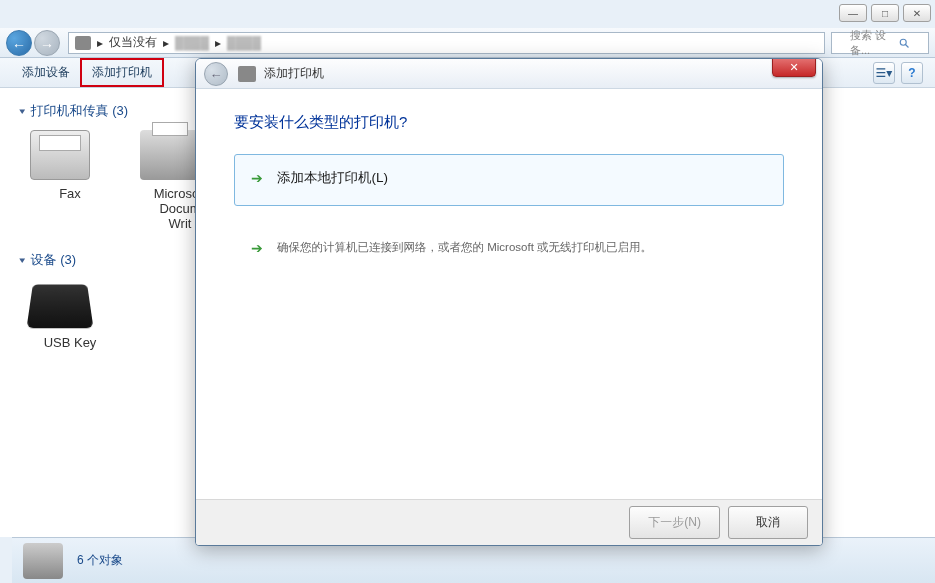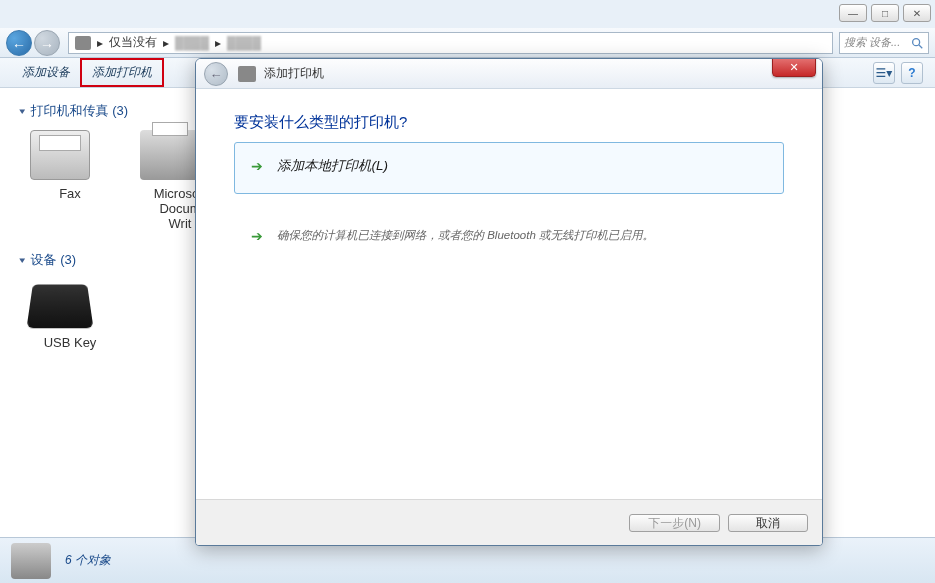--- a/index.html
+++ b/index.html
@@ -9,66 +9,66 @@
 .win-chrome { position: absolute; top: 0; right: 0; display: flex; gap: 4px; padding: 4px; }
 .win-btn { width: 28px; height: 18px; border: 1px solid #a0a0a0; border-radius: 3px; background: linear-gradient(#fff,#e0e0e0); display: flex; align-items: center; justify-content: center; font-size: 10px; color: #555; cursor: pointer; }
 
 
 .nav-bar { position: absolute; top: 28px; left: 0; right: 0; height: 30px; display: flex; align-items: center; padding: 0 6px; background: linear-gradient(#f7fafd,#e3ecf5); border-bottom: 1px solid #b8c8d8; }
 .nav-circle { width: 26px; height: 26px; border-radius: 50%; background: radial-gradient(circle at 30% 30%, #5aa6e0, #2b6ca8); border: 1px solid #3a7ab0; display: flex; align-items: center; justify-content: center; color: #fff; font-size: 14px; cursor: pointer; margin-right: 2px; }
 .nav-circle.disabled { background: radial-gradient(circle at 30% 30%, #d0d8e0, #a8b4c0); border-color: #9aa6b2; }
 .addr-bar { flex: 1; height: 22px; background: #fff; border: 1px solid #a8b8c8; margin: 0 6px; display: flex; align-items: center; padding: 0 6px; font-size: 12px; color: #333; }
 .addr-icon { width: 16px; height: 14px; background: #888; border-radius: 2px; margin-right: 6px; }
 .addr-blur { color: #bbb; filter: blur(1px); }
-.search-box { width: 90px; height: 22px; background: #fff; border: 1px solid #a8b8c8; display: flex; align-items: center; padding: 0 4px; font-size: 11px; color: #888; font-style: italic; }
+.search-box { width: 98px; height: 22px; background: #fff; border: 1px solid #a8b8c8; display: flex; align-items: center; padding: 0 18px; font-size: 11px; color: #888; }
 .search-ico { width: 14px; height: 14px; margin-left: auto; }
 
 
 .toolbar { position: absolute; top: 58px; left: 0; right: 0; height: 30px; background: linear-gradient(#f4f8fc,#e6eef6); border-bottom: 1px solid #c8d4e0; display: flex; align-items: center; padding: 0 12px; font-size: 12px; }
-.toolbar-item { padding: 4px 10px; color: #1a3a5a; cursor: pointer; font-style: italic; }
+.toolbar-item { padding: 4px 10px; color: #1a3a5a; cursor: pointer; }
 .toolbar-item.highlighted { border: 2px solid #d00010; }
 .toolbar-right { margin-left: auto; display: flex; gap: 6px; }
 .toolbar-icon { width: 22px; height: 22px; border-radius: 3px; background: linear-gradient(#fff,#dde8f2); border: 1px solid #b0c0d0; display: flex; align-items: center; justify-content: center; cursor: pointer; font-size: 12px; color: #2a5a8a; }
 
 
 .content { position: absolute; top: 88px; left: 0; right: 0; bottom: 46px; background: #fff; padding: 14px 20px; overflow: hidden; }
 .section-header { font-size: 13px; color: #1a4a8a; margin-bottom: 10px; display: flex; align-items: center; cursor: pointer; }
 .section-header::before { content: "▾"; font-size: 9px; margin-right: 6px; color: #406090; transform: scaleX(1.3); }
 .items-row { display: flex; gap: 30px; margin-bottom: 20px; margin-left: 10px; }
 .device-item { display: flex; flex-direction: column; width: 80px; font-size: 13px; color: #333; text-align: center; cursor: pointer; }
 .device-icon { width: 60px; height: 50px; margin-bottom: 6px; display: flex; align-items: center; justify-content: center; }
 .fax-ico { background: linear-gradient(#eee,#bbb); border: 1px solid #999; border-radius: 4px; position: relative; }
 .fax-ico::before { content: ""; position: absolute; top: 4px; left: 8px; right: 8px; height: 14px; background: #fff; border: 1px solid #aaa; }
 .printer-ico { background: linear-gradient(#ddd,#999); border-radius: 4px; position: relative; }
 .printer-ico::before { content: ""; position: absolute; top: -8px; left: 12px; right: 12px; height: 12px; background: #fff; border: 1px solid #aaa; }
 .laptop-ico { background: linear-gradient(135deg,#8ab8e8,#4a80b8); border-radius: 3px; transform: perspective(100px) rotateX(20deg); border: 2px solid #667; }
 .keyboard-ico { background: linear-gradient(#333,#111); border-radius: 6px; transform: perspective(120px) rotateX(30deg); }
 
 
-.status-bar { position: absolute; bottom: 0; left: 0; right: 0; height: 46px; background: linear-gradient(#eaf2fa,#d8e6f2); border-top: 1px solid #b8c8d8; display: flex; align-items: center; padding: 0 11px; font-size: 12px; color: #1a4a8a; font-style: italic; }
+.status-bar { position: absolute; bottom: 0; left: 12px; right: 0; height: 46px; background: linear-gradient(#eaf2fa,#d8e6f2); border-top: 1px solid #b8c8d8; display: flex; align-items: center; padding: 0 11px; font-size: 12px; color: #1a4a8a; }
 .status-icon { width: 40px; height: 36px; background: linear-gradient(#ccc,#888); border-radius: 4px; margin-right: 14px; }
 
 
 .dialog { position: absolute; top: 58px; left: 195px; width: 628px; height: 488px; background: #fff; border: 1px solid #5a7a9a; box-shadow: 0 4px 20px rgba(0,0,0,0.3); border-radius: 6px 6px 4px 4px; overflow: hidden; }
 .dialog-titlebar { height: 30px; background: linear-gradient(#fdfdfe,#e8eef5); border-bottom: 1px solid #cdd8e3; display: flex; align-items: center; padding: 0 8px; position: relative; }
 .dlg-back { width: 24px; height: 24px; border-radius: 50%; background: radial-gradient(circle at 30% 30%,#d8e0e8,#b0bcc8); border: 1px solid #98a4b0; display: flex; align-items: center; justify-content: center; color: #667; font-size: 13px; cursor: pointer; }
 .dlg-printer-ico { width: 18px; height: 16px; background: #888; border-radius: 2px; margin: 0 8px 0 10px; }
 .dlg-title { font-size: 12px; color: #333; }
 .dlg-close { position: absolute; right: 6px; top: -2px; width: 44px; height: 20px; background: linear-gradient(#e57373,#c62828); border: 1px solid #9a2020; border-radius: 0 0 4px 4px; color: #fff; display: flex; align-items: center; justify-content: center; font-size: 11px; cursor: pointer; box-shadow: 0 1px 2px rgba(0,0,0,0.3); }
 .dialog-body { padding: 24px 38px; }
-.dlg-heading { font-size: 15px; color: #003399; margin-bottom: 10px; }
+.dlg-heading { font-size: 15px; color: #003399; margin-bottom: 22px; }
 .option-box { border: 1px solid transparent; border-radius: 3px; padding: 14px 16px; margin-bottom: 18px; cursor: pointer; }
 .option-box.selected { border-color: #7fb8e0; background: #f4faff; }
 .option-row { display: flex; align-items: flex-start; }
 .option-arrow { width: 16px; height: 16px; color: #3a9a3a; font-size: 14px; margin-right: 10px; margin-top: 1px; }
-.option-text { flex: 1; font-style: italic; }
+.option-text { flex: 1; }
 .option-title { font-size: 13.5px; color: #1a1a1a; margin-bottom: 4px; }
 .option-desc { font-size: 11.5px; color: #666; line-height: 1.5; }
 .dialog-footer { position: absolute; bottom: 0; left: 0; right: 0; height: 46px; background: #f0f0f0; border-top: 1px solid #d8d8d8; display: flex; align-items: center; justify-content: flex-end; padding: 0 14px; gap: 8px; }
-.dlg-btn { min-width: 80px; height: 18px; border: 1px solid #a0a0a0; border-radius: 3px; background: linear-gradient(#fdfdfd,#e4e4e4); font-size: 12px; color: #333; cursor: pointer; padding: 0 18px; }
+.dlg-btn { min-width: 80px; height: 33px; border: 1px solid #a0a0a0; border-radius: 3px; background: linear-gradient(#fdfdfd,#e4e4e4); font-size: 12px; color: #333; cursor: pointer; padding: 0 18px; }
 .dlg-btn:disabled { color: #999; cursor: default; }
 </style>
 </head>
 <body>
 
 <div class="win-chrome">
   <div class="win-btn">—</div>
   <div class="win-btn">□</div>
   <div class="win-btn">✕</div>
 </div>
@@ -148,21 +148,21 @@
         <div class="option-text">
           <div class="option-title">添加本地打印机(L)</div>
         </div>
       </div>
     </div>
 
     <div class="option-box">
       <div class="option-row">
         <div class="option-arrow">➔</div>
         <div class="option-text">
-          <div class="option-desc">确保您的计算机已连接到网络，或者您的 Bluetooth 或无线打印机已启用。</div>
+          <div class="option-desc">确保您的计算机已连接到网络，或者您的 Microsoft 或无线打印机已启用。</div>
         </div>
       </div>
     </div>
   </div>
   <div class="dialog-footer">
     <button class="dlg-btn" disabled="">下一步(N)</button>
     <button class="dlg-btn">取消</button>
   </div>
 </div>
 

